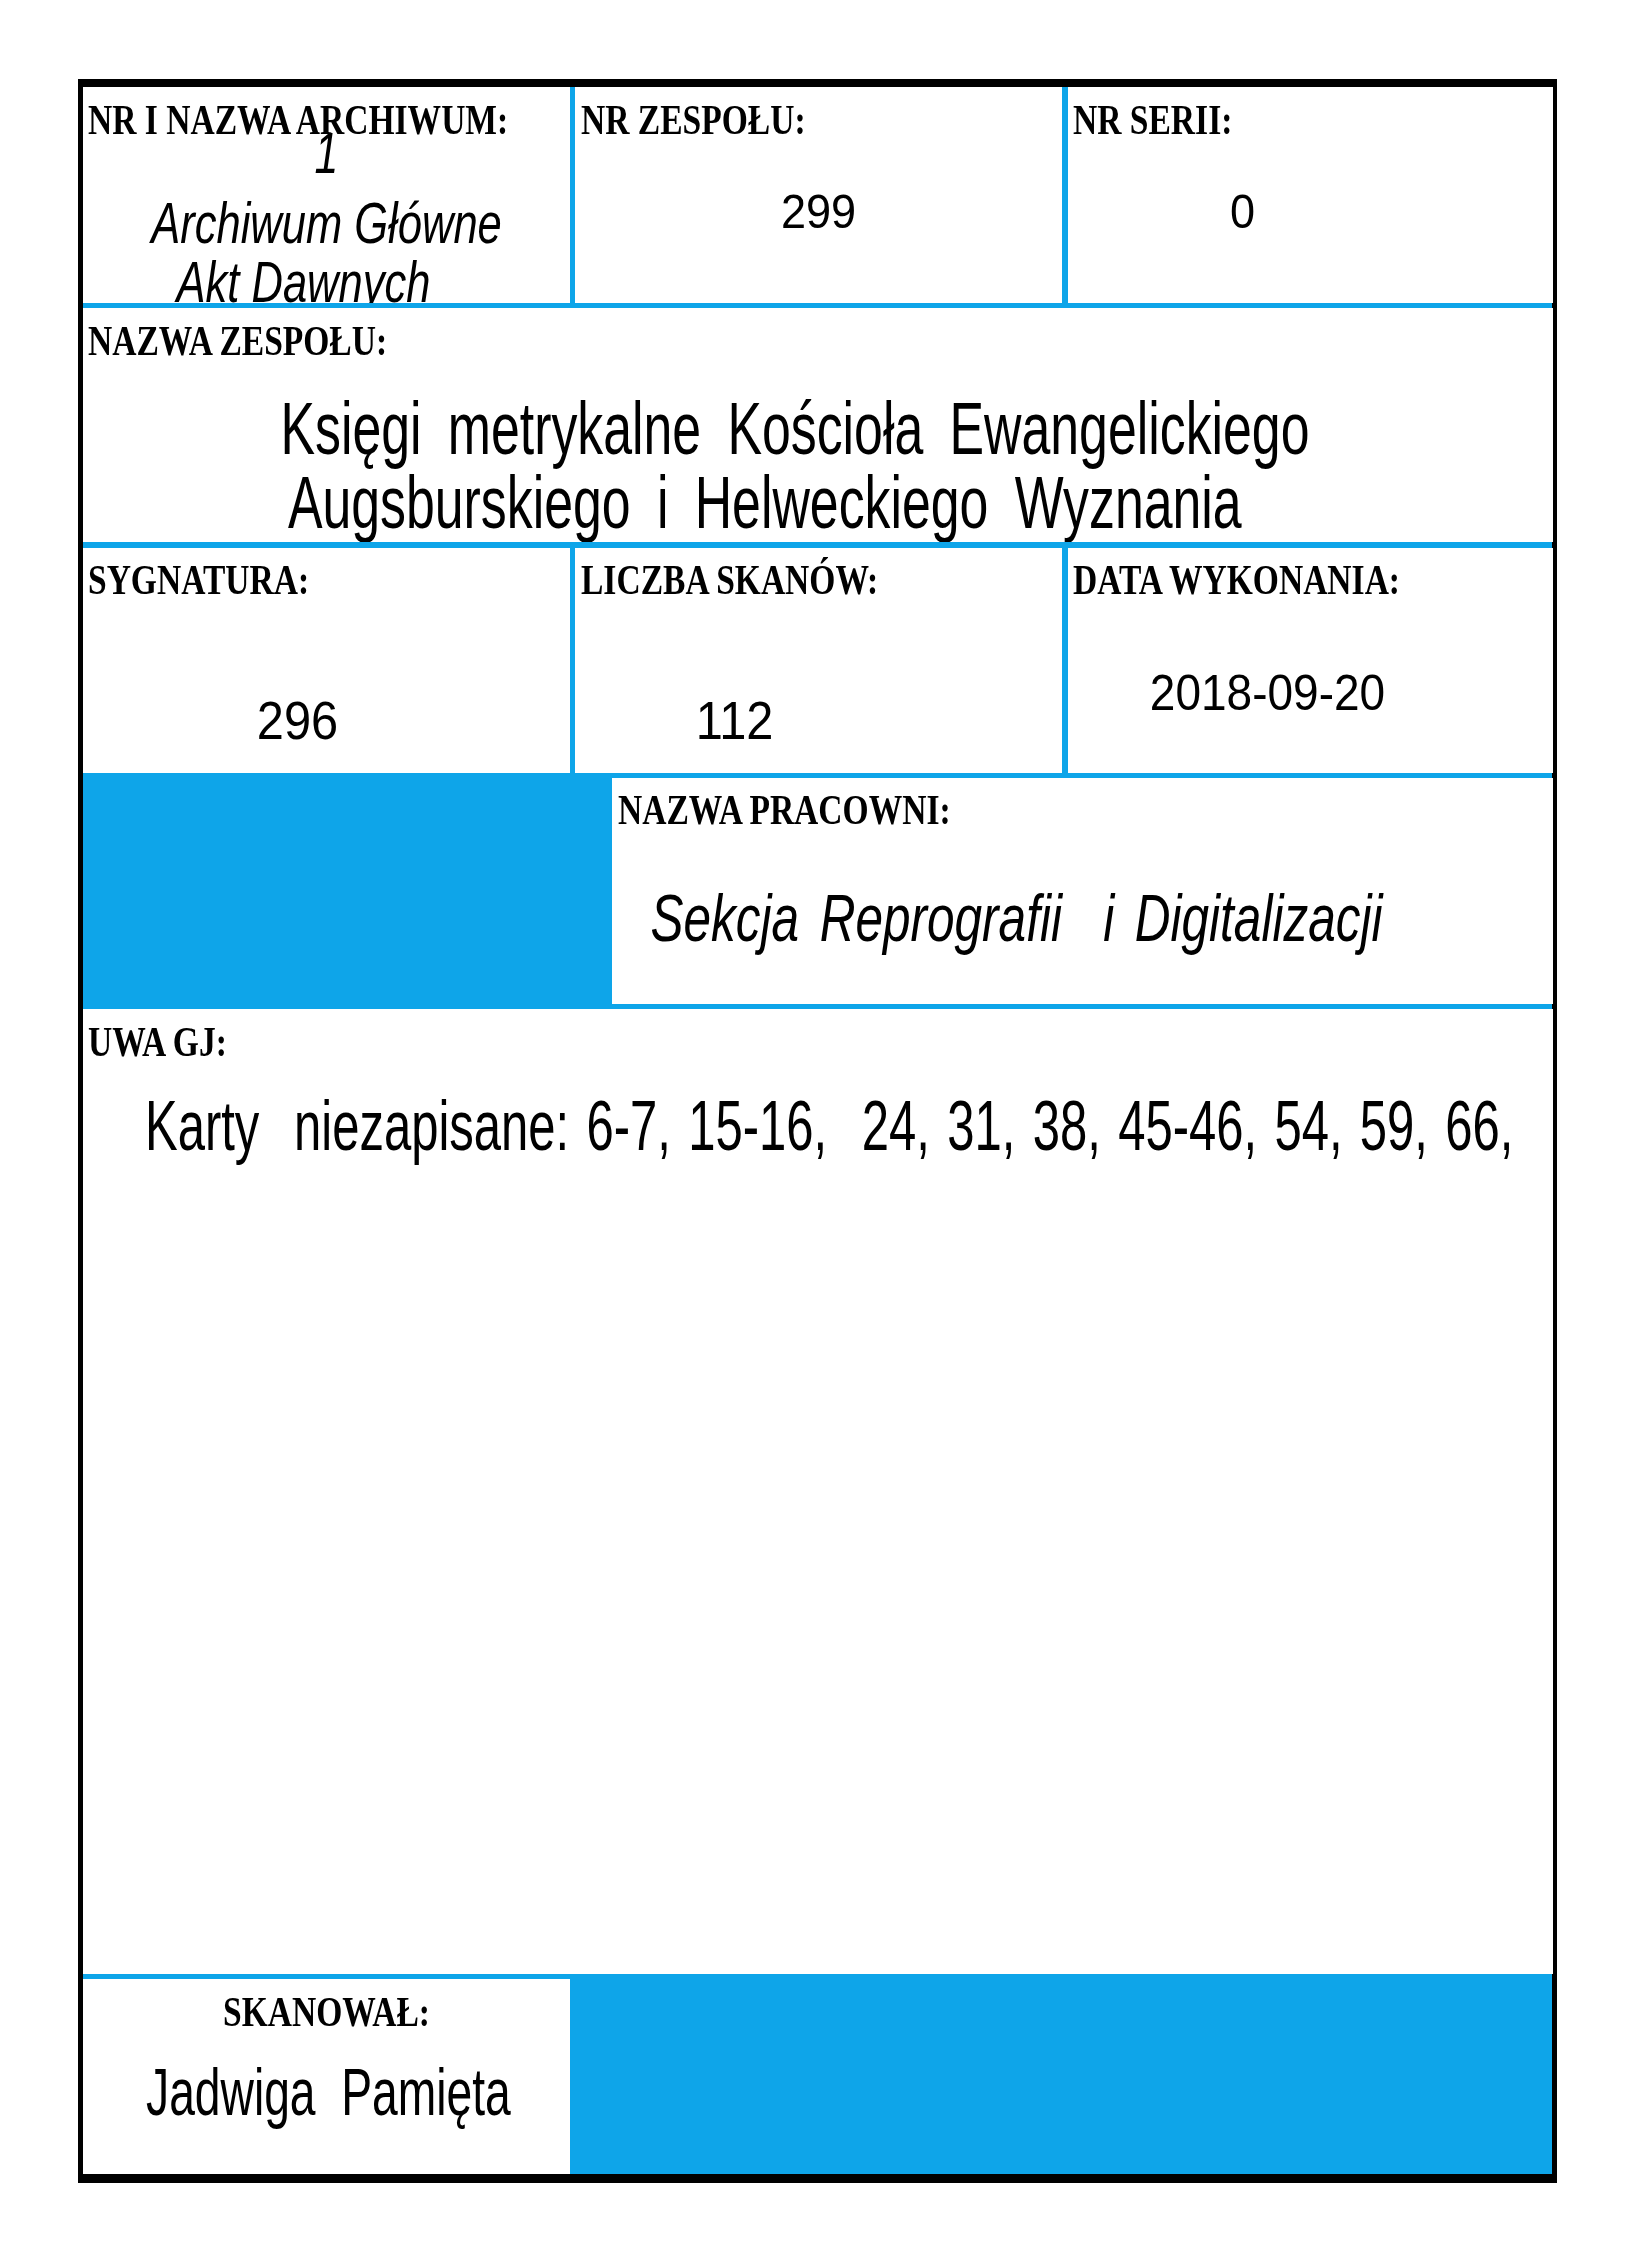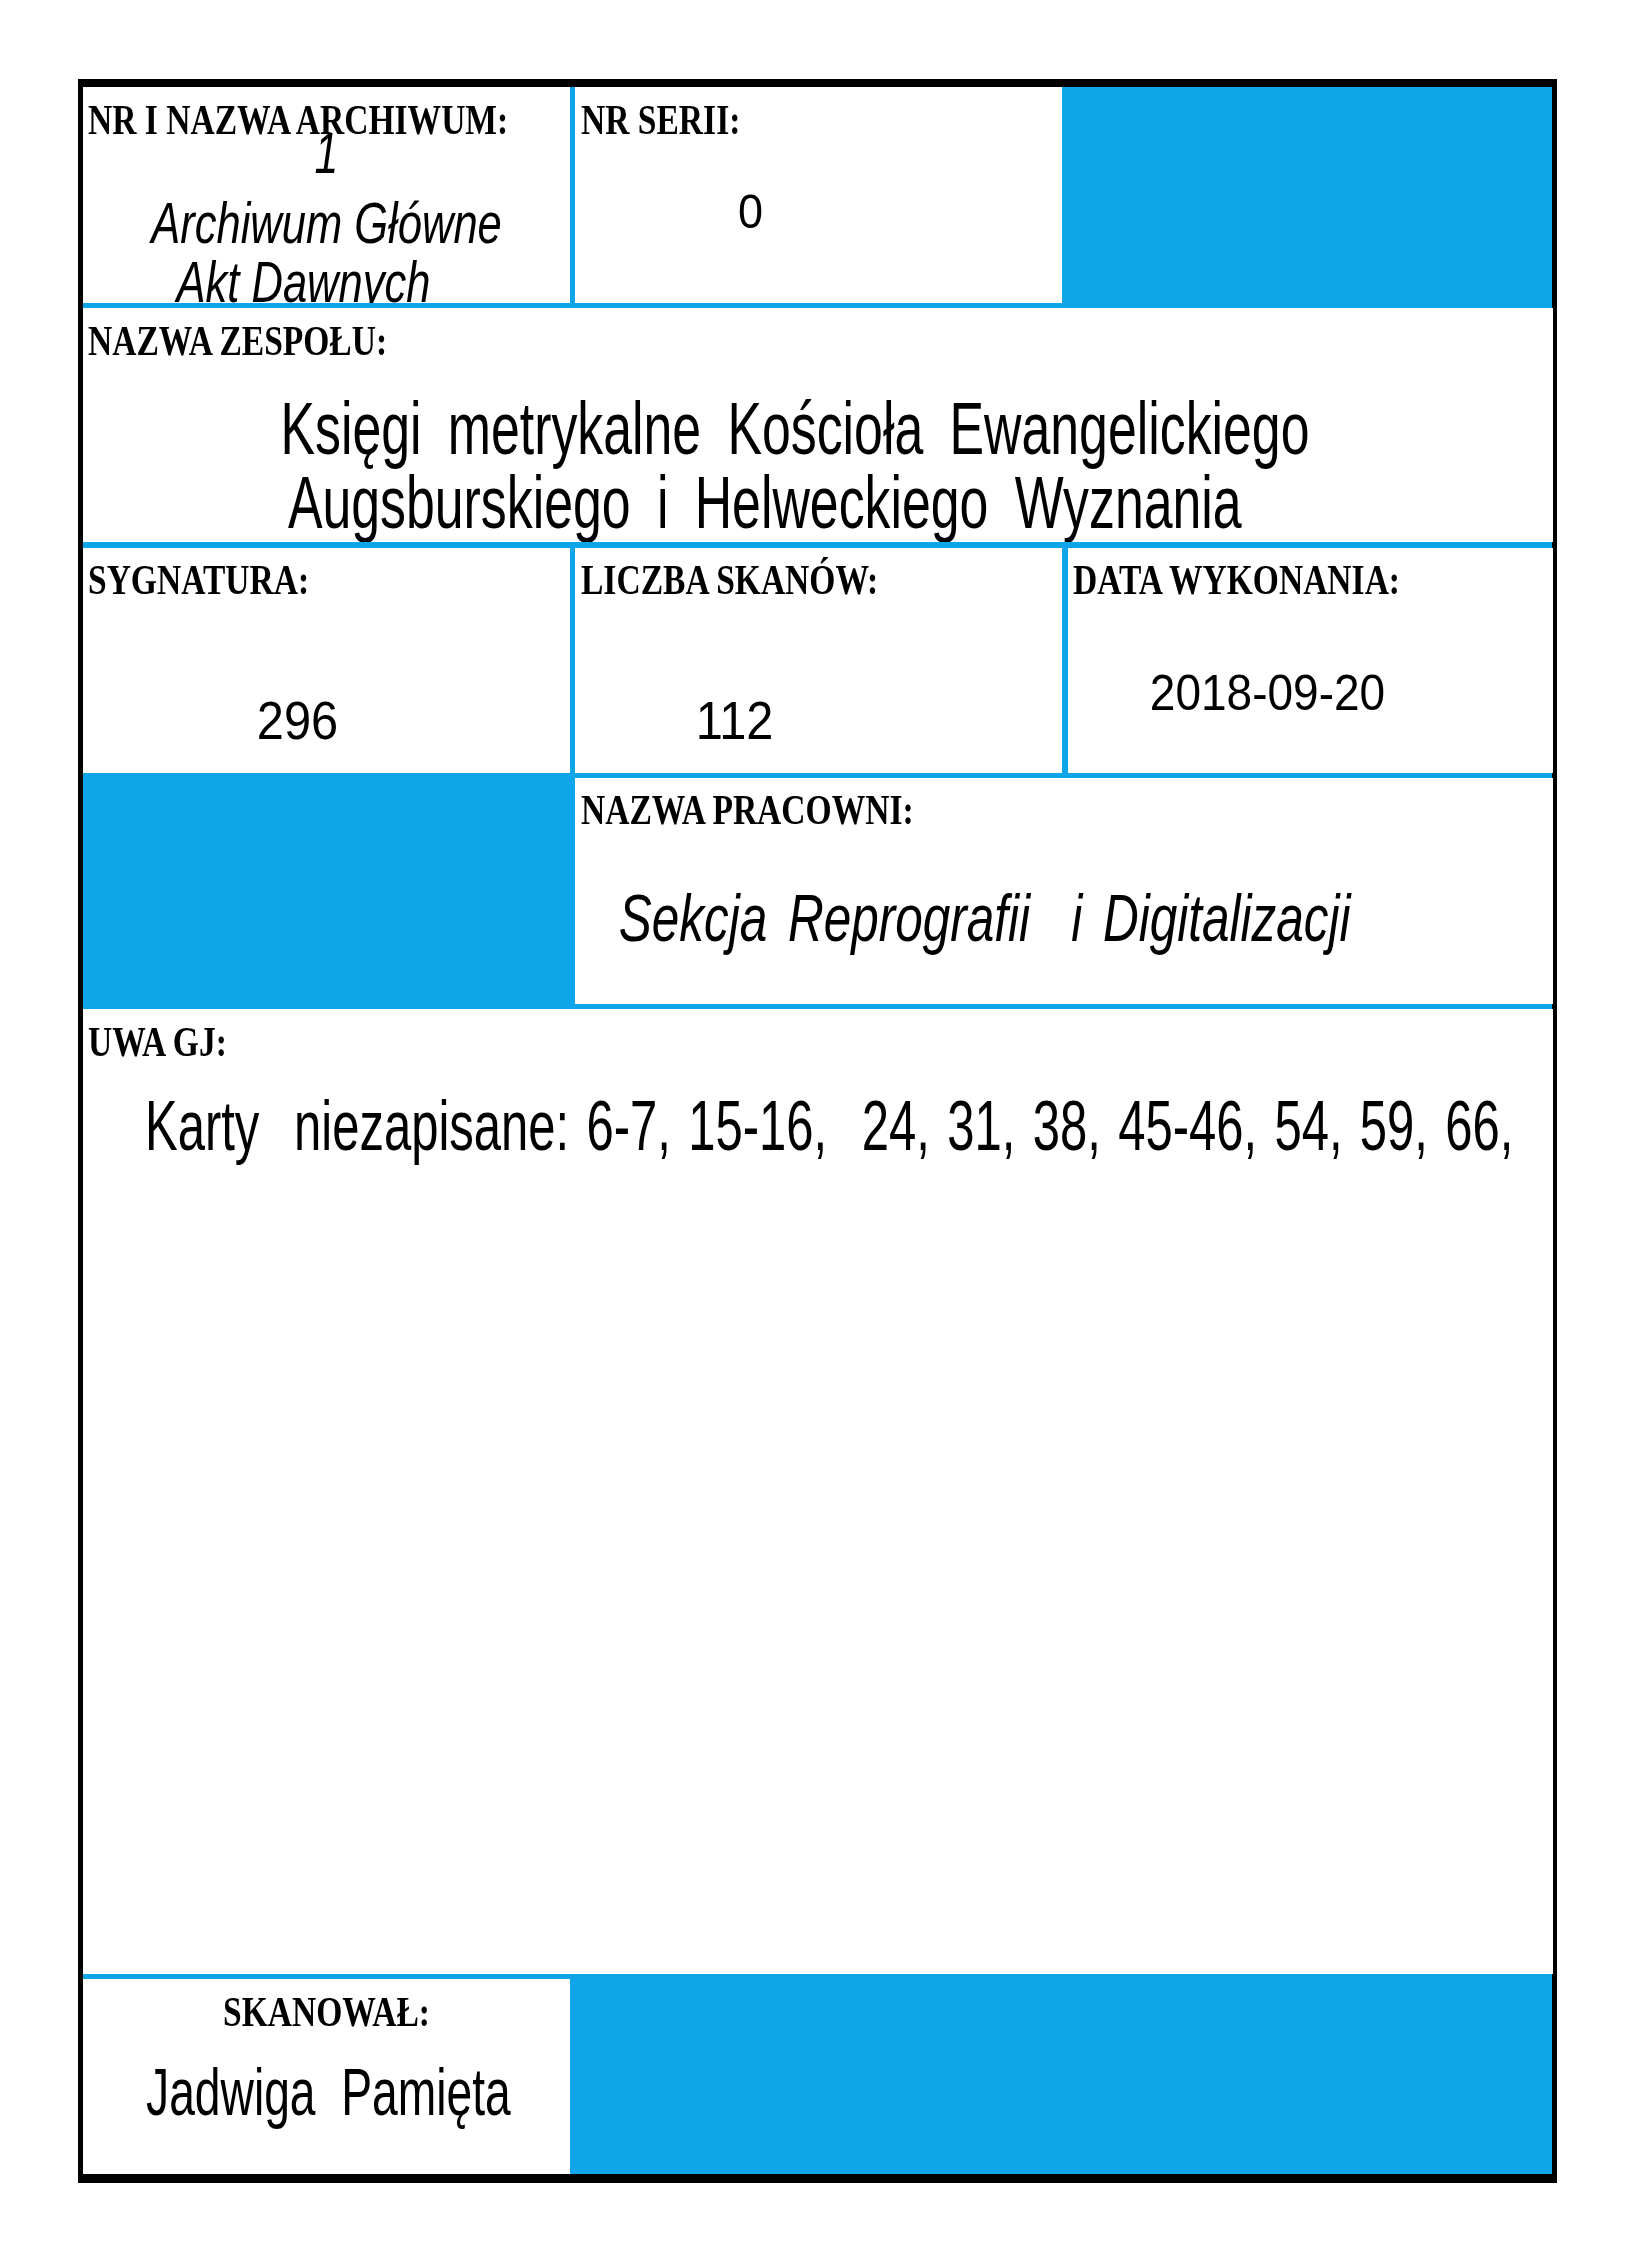--- a/index.html
+++ b/index.html
@@ -13,21 +13,21 @@
     position:absolute; left:78px; top:79px; width:1479px; height:2104px;
     box-sizing:border-box; background:#0ea5e9;
     border:5.3px solid #000; border-top-width:8px; border-bottom-width:9.2px;
     display:grid;
     grid-template-columns:487px 487px 485px;
     grid-template-rows:216px 234px 225px 226px 965px 195px;
     gap:5.3px;
   }
   .cell { position:relative; background:#fff; box-sizing:border-box; overflow:hidden; }
   .span3 { grid-column:1 / 4;padding-left:8px; }
-  .span2 { grid-column:2 / 4; }
+  .span2 { grid-column:2 / 4;margin-left:37px; }
 
   
   .lbl {
     position:absolute; top:10.5px; left:5.3px;
     font-family:"Liberation Serif","DejaVu Serif",serif;
     font-weight:bold; font-size:43px; line-height:1; white-space:pre;
     transform:scaleX(0.78); transform-origin:0 50%;
   }
   .lbl-c {
     position:absolute; top:10.5px; left:0; width:100%; text-align:center;
@@ -64,20 +64,24 @@
 <div class="page">
   <div class="form-table">
 
     <div class="cell">
       <span class="lbl">NR I NAZWA ARCHIWUM:</span>
       <span class="val val-i" style="top:38px; font-size:57px;">1</span>
       <span class="val val-i" style="top:107px; font-size:58px;">Archiwum Główne</span>
       <span class="val val-i" style="top:166px; left:-23px; font-size:58px;">Akt Dawnych</span>
     </div>
     <div class="cell">
+      <span class="lbl">NR ZESPOŁU:</span>
+      <span class="val val-num" style="top:100px; font-size:49px;">299</span>
+    </div>
+    <div class="cell">
       <span class="lbl">NR SERII:</span>
       <span class="val val-num" style="top:100px; left:-68px; font-size:49px;">0</span>
     </div>
 
     <div class="cell span3">
       <span class="lbl">NAZWA ZESPOŁU:</span>
       <span class="val ws-wide" style="top:84px; left:-23px; font-size:74px;">Księgi metrykalne Kościoła Ewangelickiego</span>
       <span class="val ws-wide" style="top:158px; left:-53px; font-size:74px;">Augsburskiego i Helweckiego Wyznania</span>
     </div>
 

